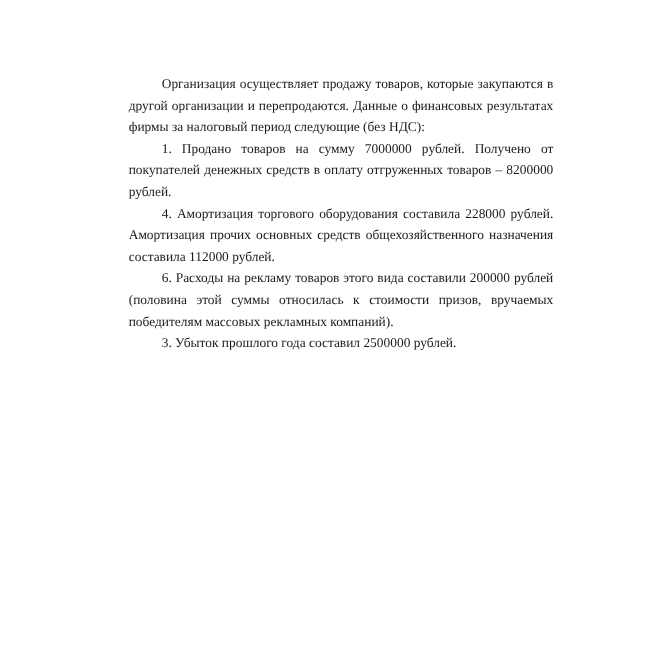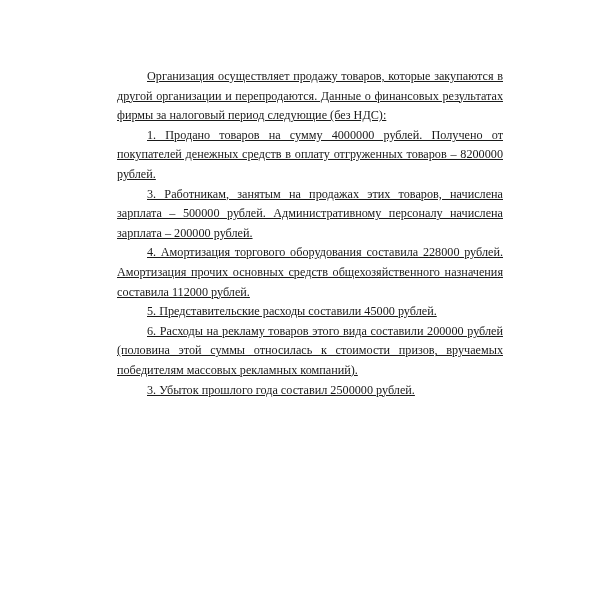--- a/index.html
+++ b/index.html
@@ -20,27 +20,24 @@
       width: 386px;
       font-family: "Liberation Serif", "DejaVu Serif", serif;
       font-size: 12.2px;
       line-height: 19.6px;
       color: #1a1a1a;
     }
     .para {
       margin: 0;
       text-align: justify;
       text-indent: 30px;
-      text-decoration: underline;
     }
   </style>
 </head>
 <body>
 
 <div class="page">
   <p class="para">Организация осуществляет продажу товаров, которые закупаются в другой организации и перепродаются. Данные о финансовых результатах фирмы за налоговый период следующие (без НДС):</p>
-  <p class="para">1. Продано товаров на сумму 4000000 рублей. Получено от покупателей денежных средств в оплату отгруженных товаров – 8200000 рублей.</p>
-  <p class="para">3. Работникам, занятым на продажах этих товаров, начислена зарплата – 500000 рублей. Административному персоналу начислена зарплата – 200000 рублей.</p>
+  <p class="para">1. Продано товаров на сумму 7000000 рублей. Получено от покупателей денежных средств в оплату отгруженных товаров – 8200000 рублей.</p>
   <p class="para">4. Амортизация торгового оборудования составила 228000 рублей. Амортизация прочих основных средств общехозяйственного назначения составила 112000 рублей.</p>
-  <p class="para">5. Представительские расходы составили 45000 рублей.</p>
   <p class="para">6. Расходы на рекламу товаров этого вида составили 200000 рублей (половина этой суммы относилась к стоимости призов, вручаемых победителям массовых рекламных компаний).</p>
   <p class="para">3. Убыток прошлого года составил 2500000 рублей.</p>
 </div>
 
 </body></html>

